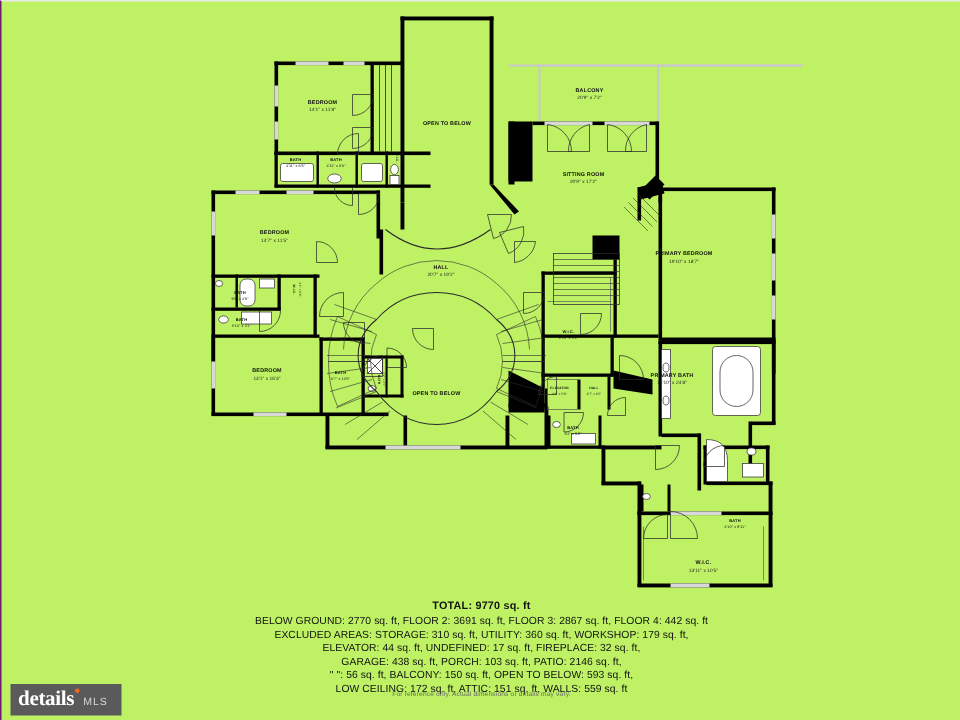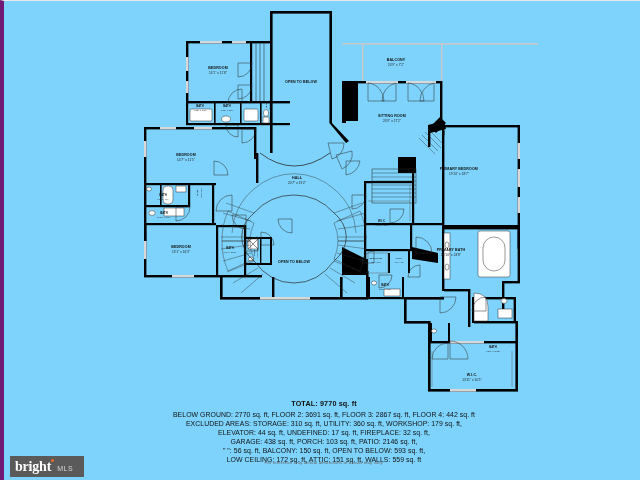--- a/index.html
+++ b/index.html
@@ -5,23 +5,23 @@
   html,body{margin:0;padding:0;}
   body{
     width:640px;height:480px;
     background:#ffffff;
     font-family:"Liberation Sans", sans-serif;
     overflow:hidden;
     position:relative;
   }
   #page{
     position:absolute;inset:0;
-    background:#7dd3fc;
+    background:#bef264;
     border-top:1px solid #e9e9e9;
-    border-left:4px solid #701a75;
+    border-left:1px solid #701a75;
     box-sizing:border-box;
   }
 
   
   #plan{
     position:absolute;
     left:0;top:0;
     width:640px;height:400px;
   }
   #plan svg{display:block;width:640px;height:400px;}
@@ -492,19 +492,19 @@
     <div class="line">ELEVATOR: 44 sq. ft, UNDEFINED: 17 sq. ft, FIREPLACE: 32 sq. ft,</div>
     <div class="line">GARAGE: 438 sq. ft, PORCH: 103 sq. ft, PATIO: 2146 sq. ft,</div>
     <div class="line">" ": 56 sq. ft, BALCONY: 150 sq. ft, OPEN TO BELOW: 593 sq. ft,</div>
     <div class="line">LOW CEILING: 172 sq. ft, ATTIC: 151 sq. ft, WALLS: 559 sq. ft</div>
   </div>
 
   <div id="disclaimer">For reference only. Actual dimensions or details may vary.</div>
 
   <div id="logo">
     <span class="bword">
-      <span>bright</span>
+      <span>details</span>
       <span class="tm"></span>
     </span>
     <span class="mls">MLS</span>
   </div>
 
 </div>
 
 </body></html>

